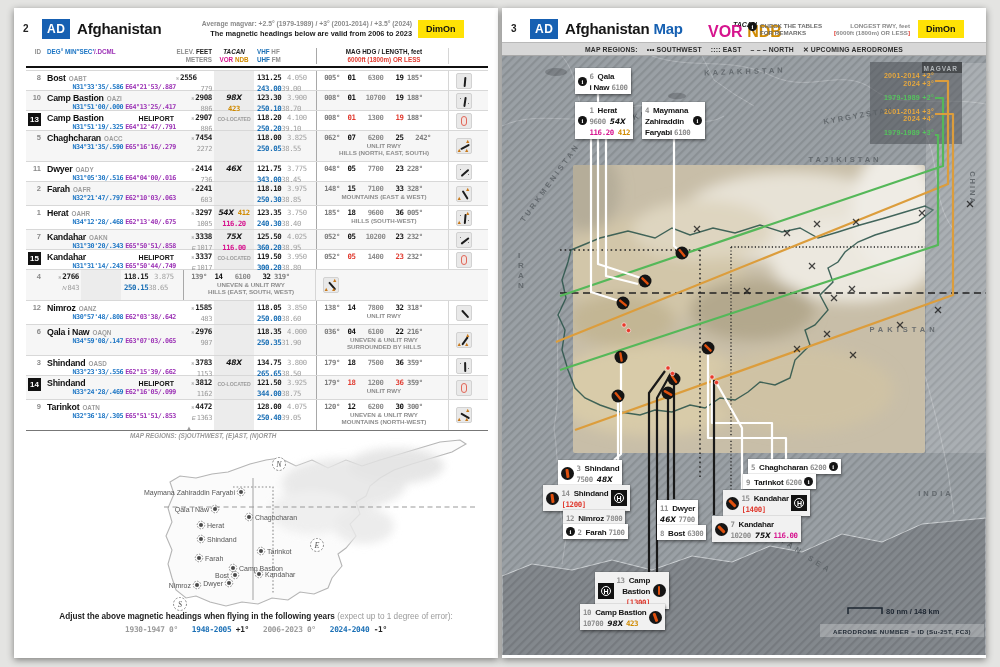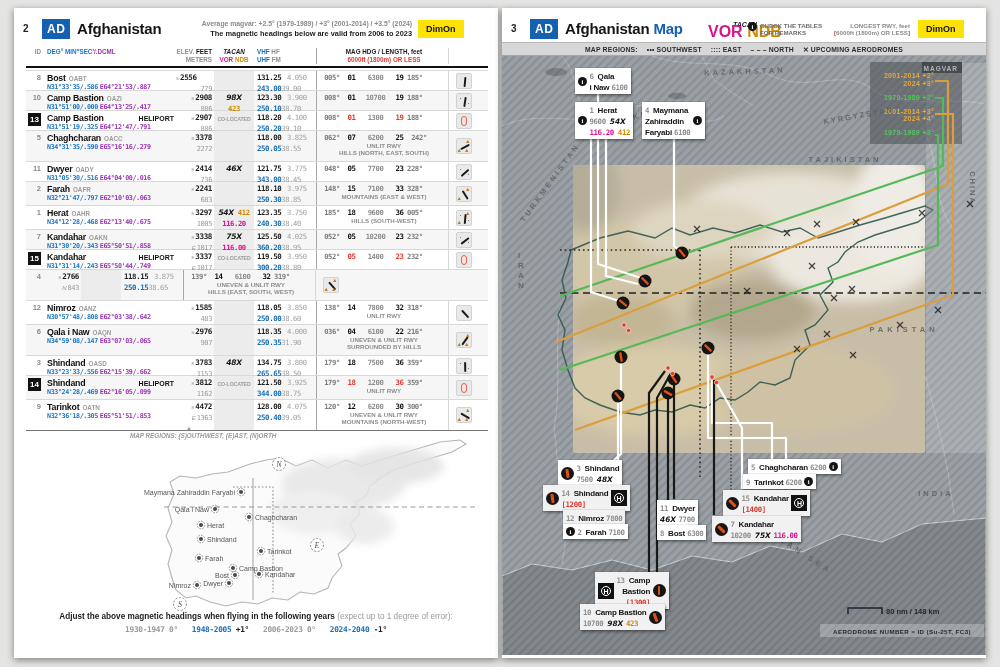--- a/index.html
+++ b/index.html
@@ -46,21 +46,21 @@
   .trow.alt{background:#f6f6f6;}
   .trow .c-tacan{background:#ececec;}
   .trow .c-id{font:bold 7.5px "Liberation Sans",sans-serif;color:#8a8a8a;padding-top:2px;}
   .idbadge{display:inline-block;background:#111;color:#fff;font:bold 8px "Liberation Sans",sans-serif;width:13px;height:13px;line-height:13px;text-align:center;}
   .l1{display:flex;align-items:baseline;padding-top:1.5px;line-height:9px;}
   .l2{line-height:8.5px;}
   .nm{font:bold 8.8px "Liberation Sans",sans-serif;color:#101010;letter-spacing:-.2px;white-space:nowrap;}
   .code{font:bold 6.3px "Liberation Sans",sans-serif;color:#9c9c9c;margin-left:3px;}
   .suffix{font:bold 7px "Liberation Sans",sans-serif;color:#101010;margin-left:auto;padding-right:2px;}
   .lat{color:#1a74c4;} .lon{color:#9b30b5;margin-left:2px;}
-  .coord{font:bold 6.7px "DejaVu Sans Mono",monospace;letter-spacing:-.4px;white-space:nowrap;}
+  .coord{font:bold 6.7px "DejaVu Sans Mono",monospace;letter-spacing:-.4px;white-space:nowrap;text-align:right;}
   .reg{font:italic 6px "Liberation Sans",sans-serif;color:#9a9a9a;margin-right:1px;}
   .ft{font:bold 7.6px "DejaVu Sans Mono",monospace;color:#1c1c1c;letter-spacing:-.4px;}
   .mt{font:7px "DejaVu Sans Mono",monospace;color:#9a9a9a;letter-spacing:-.4px;}
   .t1{font:italic bold 7.6px "DejaVu Sans",sans-serif;color:#151515;letter-spacing:-.3px;}
   .tndb{color:#d08a00;font:bold 7.2px "DejaVu Sans Mono",monospace;letter-spacing:-.4px;}
   .tvor{color:#d6148e;font:bold 7.2px "DejaVu Sans Mono",monospace;letter-spacing:-.4px;}
   .co{font:bold 5.2px "Liberation Sans",sans-serif;color:#9c9c9c;padding-top:5px;letter-spacing:-.1px;}
   .vhf{width:30px;font:bold 7.4px "DejaVu Sans Mono",monospace;color:#1c1c1c;letter-spacing:-.4px;}
   .hf{font:7.2px "DejaVu Sans Mono",monospace;color:#a0a0a0;letter-spacing:-.4px;}
   .uhf{width:30px;font:bold 7.4px "DejaVu Sans Mono",monospace;color:#1a6fb5;letter-spacing:-.4px;}
@@ -290,42 +290,42 @@
           <div class="c-name">
             <div class="l1">
               <span class="nm">Chaghcharan</span>
               <span class="code">OACC</span>
             </div>
             <div class="l2 coord"><span class="lat">N34°31'35/.590</span><span class="lon">E65°16'16/.279</span></div>
           </div>
           <div class="c-elev">
             <div class="l1" style="justify-content: flex-end;">
               <span class="reg">s</span>
-              <span class="ft">3378</span>
+              <span class="ft">7454</span>
             </div>
             <div class="l2"><span class="mt">2272</span></div>
           </div>
           <div class="c-tacan">
             <div class="l1" style="justify-content: center;"></div>
             <div class="l2"></div>
           </div>
           <div class="c-freq">
             <div class="l1">
               <span class="vhf">118.00</span>
               <span class="hf">3.825</span>
             </div>
             <div class="l2"><span class="uhf">250.05</span><span class="fm">38.55</span></div>
           </div>
           <div class="c-mag">
             <div class="magline">
               <span class="mh">062°</span>
               <span class="mr">07</span>
               <span class="ml">6200</span>
               <span class="mr">25</span>
-              <span class="mh" style="text-align: center;">242°</span>
+              <span class="mh" style="text-align: right;">242°</span>
             </div>
             <div class="rem">UNLIT RWY</div>
             <div class="rem">HILLS (NORTH, EAST, SOUTH)</div>
           </div>
           <div class="c-icon">
             <div class="tile">
               <div class="tbar" style="transform: rotate(62deg);"></div>
               <span class="tmtn" style="left: 0px; bottom: 0px;">▲</span>
               <span class="tmtn" style="right: 0px; top: 0px;">▲</span>
               <span class="tmtn" style="right: 1px; bottom: 0px;">▲</span>

